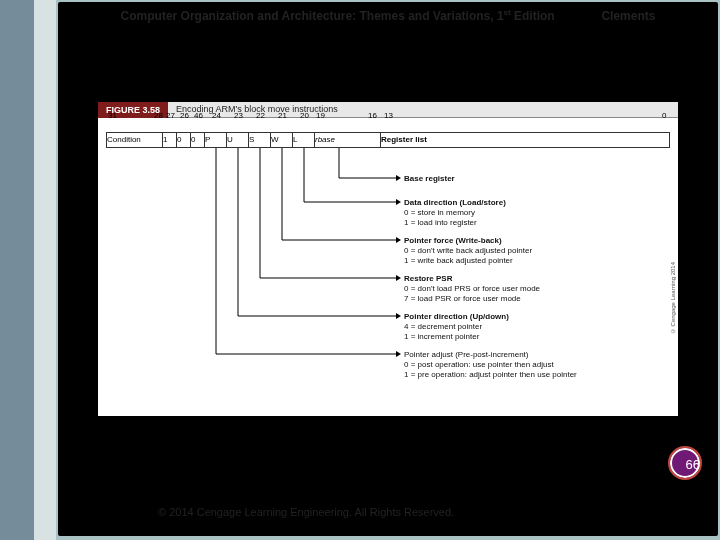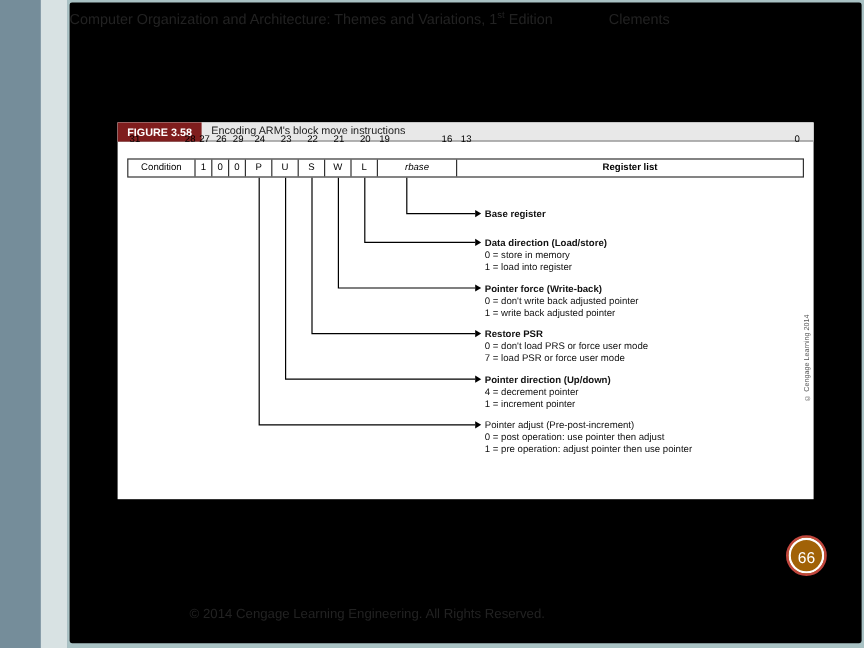--- a/index.html
+++ b/index.html
@@ -27,23 +27,24 @@
   .content {
     position: absolute;
     left: 58px; top: 2px;
     width: 660px; height: 534px;
     background: #000;
     border-radius: 2px;
   }
   .header {
     position: absolute;
     top: 6px; left: 0; right: 0;
-    text-align: left;
+    text-align: center;
     color: #222;
     font-size: 12px;
+    font-weight: bold;
   }
   .header span { display: inline; }
   .header sup { font-size: 8px; }
   .figure-box {
     position: absolute;
     left: 40px; top: 100px;
     width: 580px; height: 314px;
     background: #fff;
   }
   .fig-title-bar {
@@ -80,21 +81,20 @@
   .enc-table {
     position: absolute;
     top: 30px; left: 8px;
     width: 564px; height: 16px;
     border: 1px solid #333;
     font-size: 8px;
     display: flex;
   }
   .enc-table .cell {
     border-right: 1px solid #333;
-    text-align: center;
     line-height: 14px;
     overflow: hidden;
   }
   .enc-table .cell:last-child { border-right: none; font-weight: bold; }
   .lines-area {
     position: absolute;
     top: 46px; left: 8px;
     width: 564px; height: 260px;
   }
   .desc {
@@ -119,29 +119,29 @@
   .copyright-side {
     position: absolute;
     right: 2px; top: 160px;
     font-size: 6px;
     color: #555;
     writing-mode: vertical-rl;
     transform: rotate(180deg);
   }
   .page-badge {
     position: absolute;
-    right: 29px; bottom: 56px;
+    right: 16px; bottom: 56px;
     width: 34px; height: 34px;
     border-radius: 50%;
-    background: #a16207;
+    background: #701a75;
     border: 2px solid #c1463e;
     box-shadow: inset 0 0 0 2px #fff;
     color: #fff;
     font-size: 13px;
-    text-align: center;
+    text-align: right;
     line-height: 34px;
   }
   .footer {
     position: absolute;
     left: 100px; bottom: 18px;
     color: #222;
     font-size: 11px;
   }
 </style>
 </head>
@@ -162,21 +162,21 @@
     <div class="fig-title-bar">
       <div class="fig-label">FIGURE 3.58</div>
       <div class="fig-caption">Encoding ARM's block move instructions</div>
     </div>
 
     <div class="bits-row">
       <span style="left:2px">31</span>
       <span style="left:48px">28</span>
       <span style="left:60px">27</span>
       <span style="left:74px">26</span>
-      <span style="left:88px">29</span>
+      <span style="left:88px">46</span>
       <span style="left:106px">24</span>
       <span style="left:128px">23</span>
       <span style="left:150px">22</span>
       <span style="left:172px">21</span>
       <span style="left:194px">20</span>
       <span style="left:210px">19</span>
       <span style="left:262px">16</span>
       <span style="left:278px">13</span>
       <span style="left:556px">0</span>
     </div>

